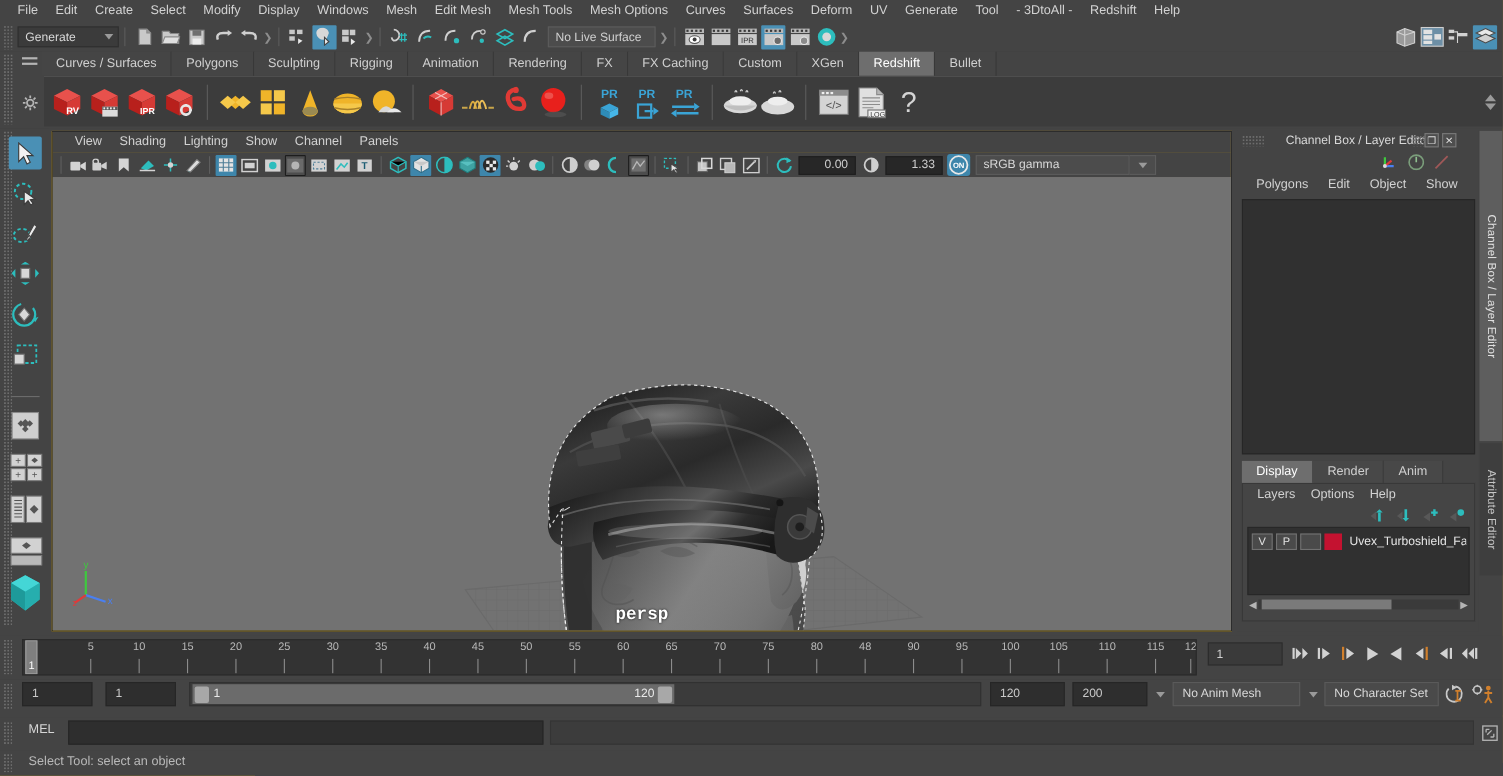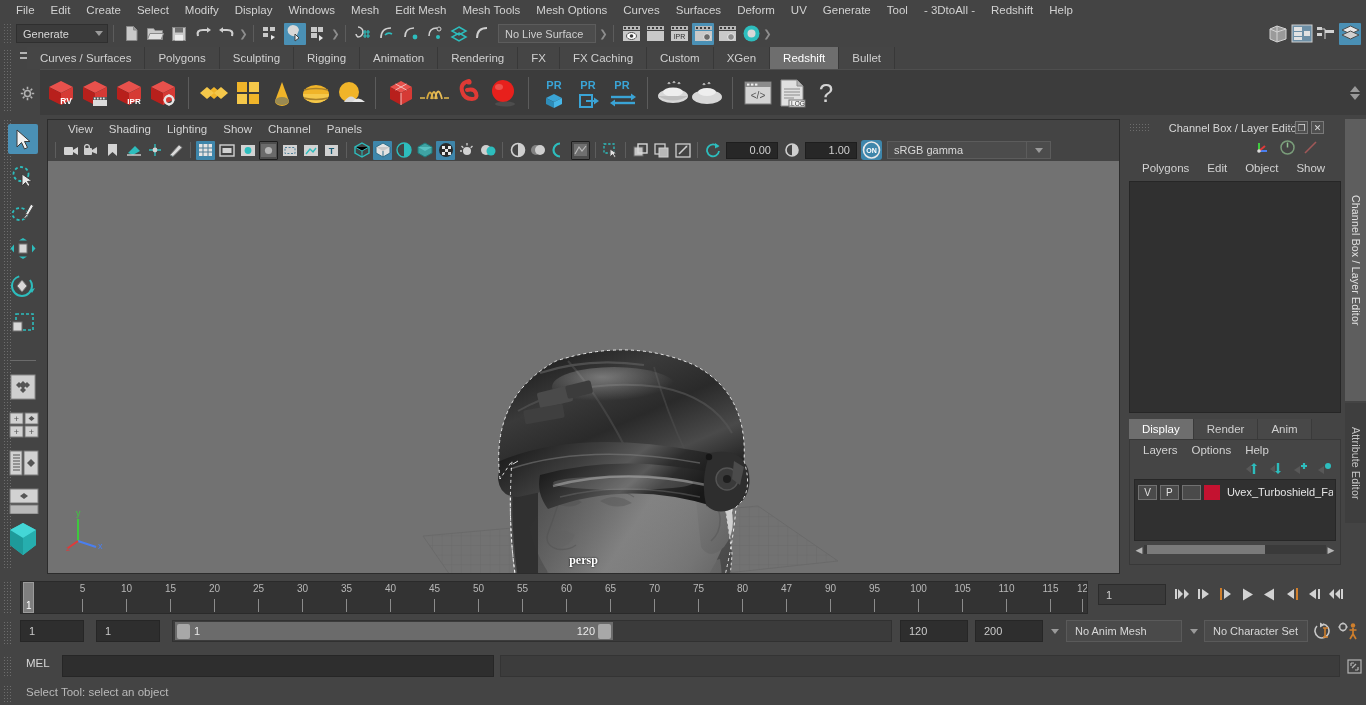--- a/index.html
+++ b/index.html
@@ -52,21 +52,21 @@
   }
   .livefield {
     width: 98px; height: 19px; background: #4c4c4c; border: 1px solid #5c5c5c;
     font-size: 11px; color: #cfcfcf; display: flex; align-items: center;
     padding-left: 6px; margin: 0 3px;
   }
   .statusline-right { margin-left: auto; display: flex; align-items: center; padding-right: 4px; }
 
   
   .shelf-wrap { position: absolute; top: 47px; left: 0; width: 1366px; height: 70px; background: #444444; }
-  .shelftabs { position: absolute; top: 0; left: 27px; height: 22px; display: flex; }
+  .shelftabs { position: absolute; top: 0; left: 38px; height: 22px; display: flex; }
   .shelftab {
     font-size: 11.5px; color: #d0d0d0; padding: 0 13px; height: 22px; line-height: 22px;
     background: #454545; border-right: 1px solid #383838; white-space: nowrap;
   }
   .shelftab.sel { background: #6e6e6e; color: #ffffff; }
   .shelf-left-grip {
     position: absolute; left: 3px; top: 2px; width: 9px; height: 64px;
     background-image: radial-gradient(#6d6d6d 32%, transparent 33%);
     background-size: 3px 3px;
   }
@@ -120,21 +120,21 @@
   .gammafield {
     width: 140px; height: 18px; background: #4c4c4c; border: 1px solid #5c5c5c;
     color: #d8d8d8; font-size: 11px; display: flex; align-items: center;
     padding-left: 6px; margin-left: 4px;
   }
   .gammadrop { width: 24px; height: 18px; background: #4c4c4c; border: 1px solid #5c5c5c;
                border-left: none; display: flex; align-items: center; justify-content: center; }
   .viewport { position: absolute; top: 41px; left: 0; right: 0; bottom: 0;
               background: #727272; overflow: hidden; }
   .vp-label { position: absolute; left: 50%; transform: translateX(-50%); bottom: 5px;
-              font-family: Liberation Serif, serif; font-size: 12px; font-weight: bold;
+              font-family: Liberation Mono, monospace; font-size: 16px; font-weight: bold;
               color: #ffffff; text-shadow: 0 0 2px #000; }
   .axis-gizmo { position: absolute; left: 18px; bottom: 22px; width: 40px; height: 46px; }
 
   
   .rpanel { position: absolute; top: 119px; left: 1125px; width: 219px; height: 455px; background: #444444; }
   .rp-title { height: 18px; display: flex; align-items: center; justify-content: center;
               font-size: 11px; color: #d8d8d8; position: relative; }
   .rp-title .dots { width: 20px; height: 10px;
     background-image: radial-gradient(#6d6d6d 32%, transparent 33%); background-size: 3px 3px; }
   .rp-winbtn { width: 13px; height: 13px; border: 1px solid #7a7a7a; background: #4e4e4e;
@@ -991,21 +991,21 @@
       <div class="numfield">
         <span>0.00</span>
       </div>
       <div class="vbtn">
         <svg width="16" height="16" viewBox="0 0 16 16">
             <circle cx="8" cy="8" r="6" fill="none" stroke="#cfcfcf" stroke-width="1.6"></circle>
             <path d="M8 2 a6 6 0 0 1 0 12z" fill="#cfcfcf"></path>
           </svg>
       </div>
       <div class="numfield">
-        <span>1.00</span>
+        <span>1.33</span>
       </div>
       <div class="vbtn active" style="width:21px;height:20px;border-radius:3px">
         <svg width="19" height="18" viewBox="0 0 19 18">
             <circle cx="9.5" cy="9" r="8" fill="none" stroke="#e8e8e8" stroke-width="1.6"></circle>
             <text x="9.5" y="12" font-size="7" fill="#ffffff" font-family="Liberation Sans" font-weight="bold" text-anchor="middle">ON</text>
           </svg>
       </div>
       <div class="gammafield">
         <span>sRGB gamma</span>
       </div>
@@ -1306,21 +1306,21 @@
         </div>
       <div class="ts-tick" style="left:677px">
           <span class="lbl">75</span>
           <span class="mark"></span>
         </div>
       <div class="ts-tick" style="left:721px">
           <span class="lbl">80</span>
           <span class="mark"></span>
         </div>
       <div class="ts-tick" style="left:765px">
-          <span class="lbl">47</span>
+          <span class="lbl">48</span>
           <span class="mark"></span>
         </div>
       <div class="ts-tick" style="left:809px">
           <span class="lbl">90</span>
           <span class="mark"></span>
         </div>
       <div class="ts-tick" style="left:853px">
           <span class="lbl">95</span>
           <span class="mark"></span>
         </div>

